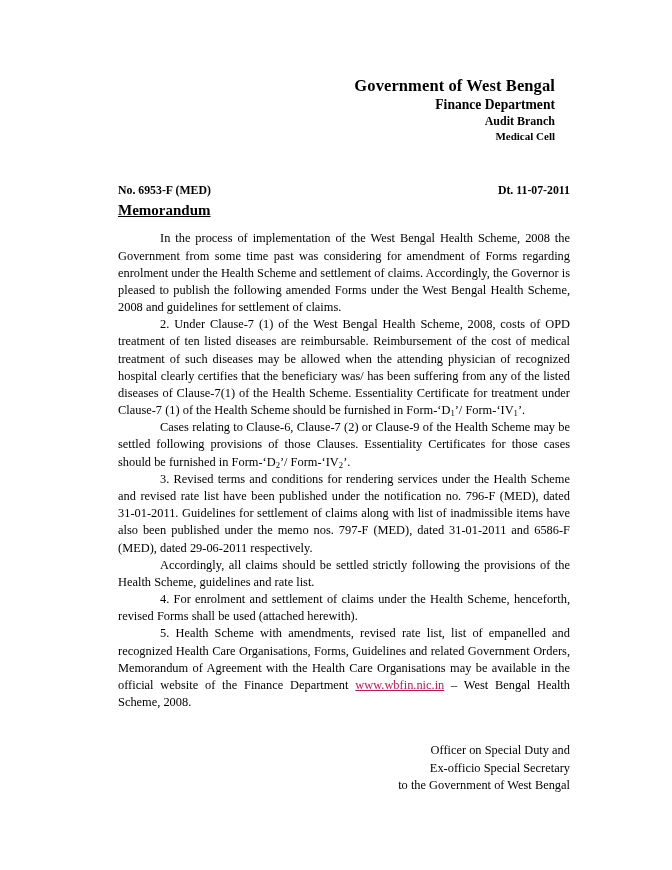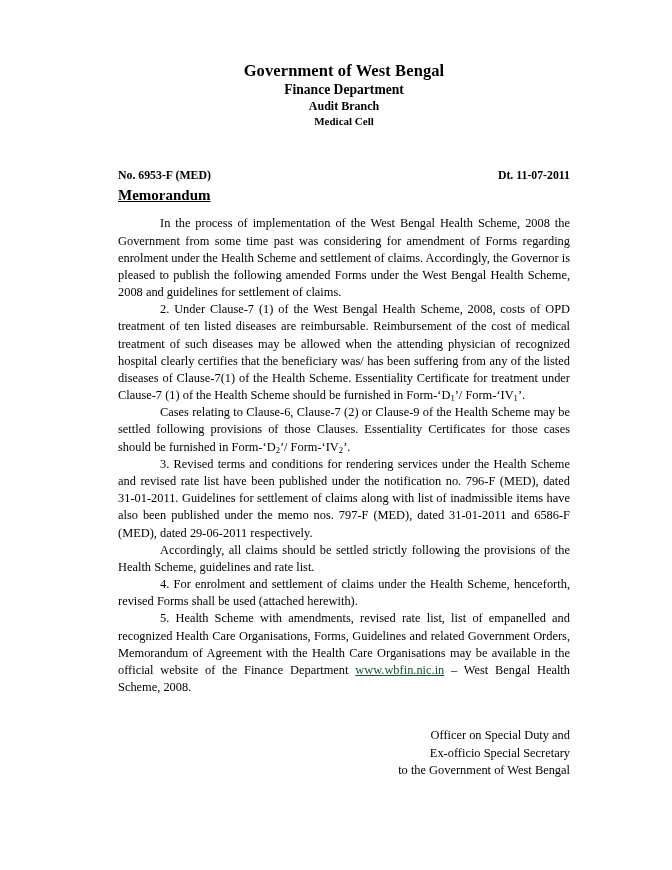--- a/index.html
+++ b/index.html
@@ -25,22 +25,22 @@
   }
   .content {
     position: absolute;
     left: 118px;
     top: 60px;
     width: 452px;
   }
 
   
   .letterhead {
-    text-align: center;
-    margin: 0;
+    text-align: right;
+    margin: 15px;
   }
   .lh-line1 {
     font-size: 16.5px;
     font-weight: bold;
     line-height: 1.28;
     letter-spacing: 0.1px;
   }
   .lh-line2 {
     font-size: 13.6px;
     font-weight: bold;
@@ -91,21 +91,21 @@
     text-justify: inter-word;
     text-indent: 42px;
     hyphens: none;
   }
   sub {
     font-size: 0.7em;
     vertical-align: -0.23em;
     line-height: 0;
   }
   a.weblink {
-    color: #14532d;
+    color: #be185d;
     text-decoration: underline;
   }
 
   
   .sig-block {
     margin-top: 31px;
     text-align: center;
     font-size: 12.4px;
     line-height: 1.4;
   }

